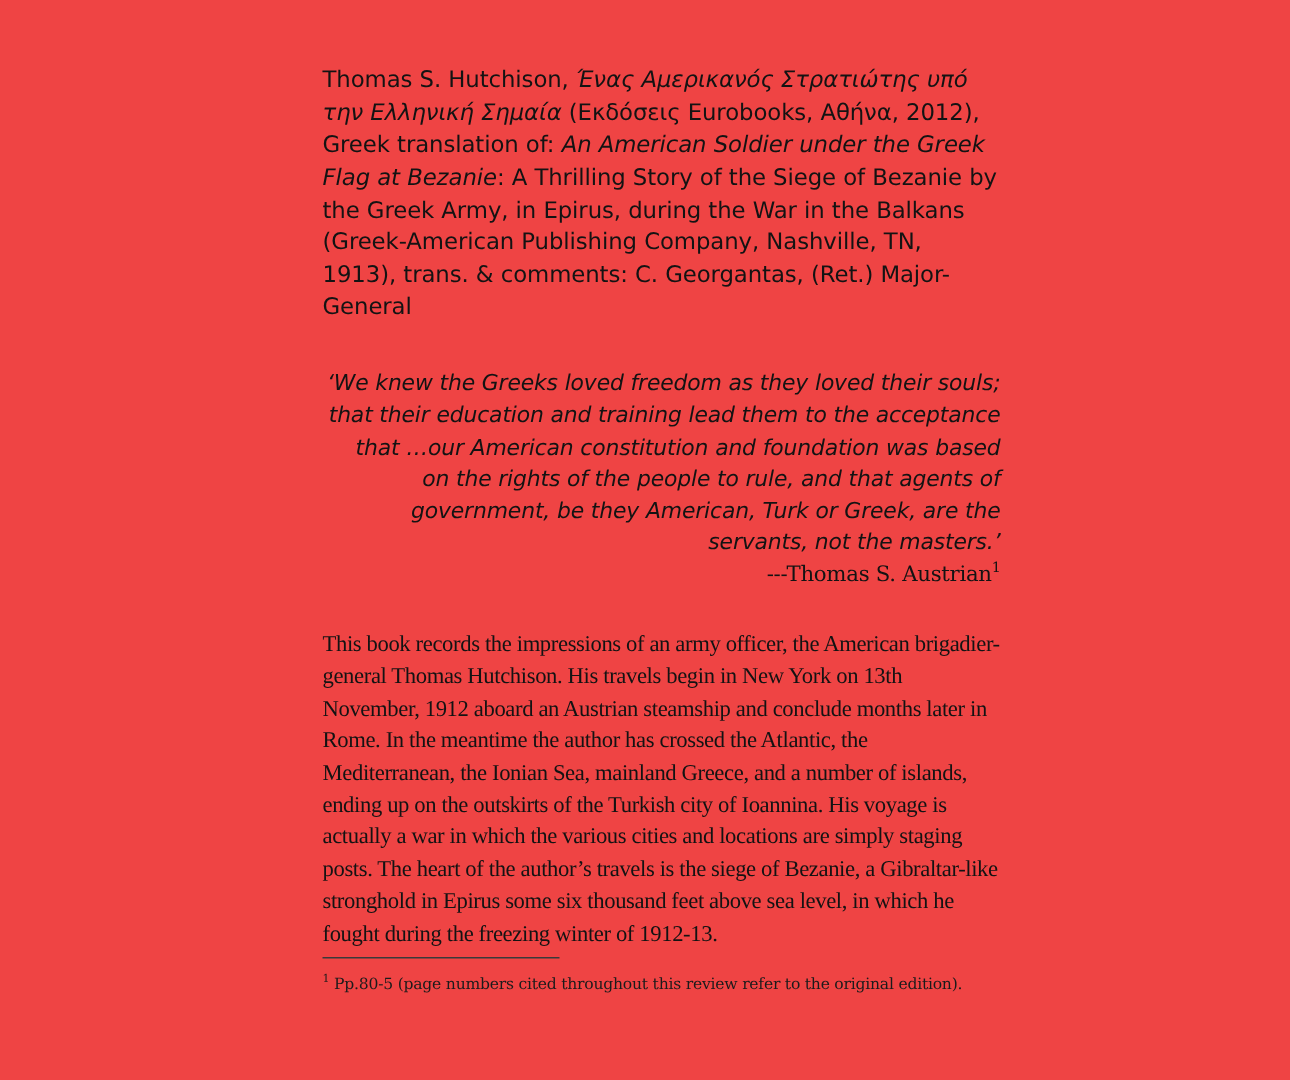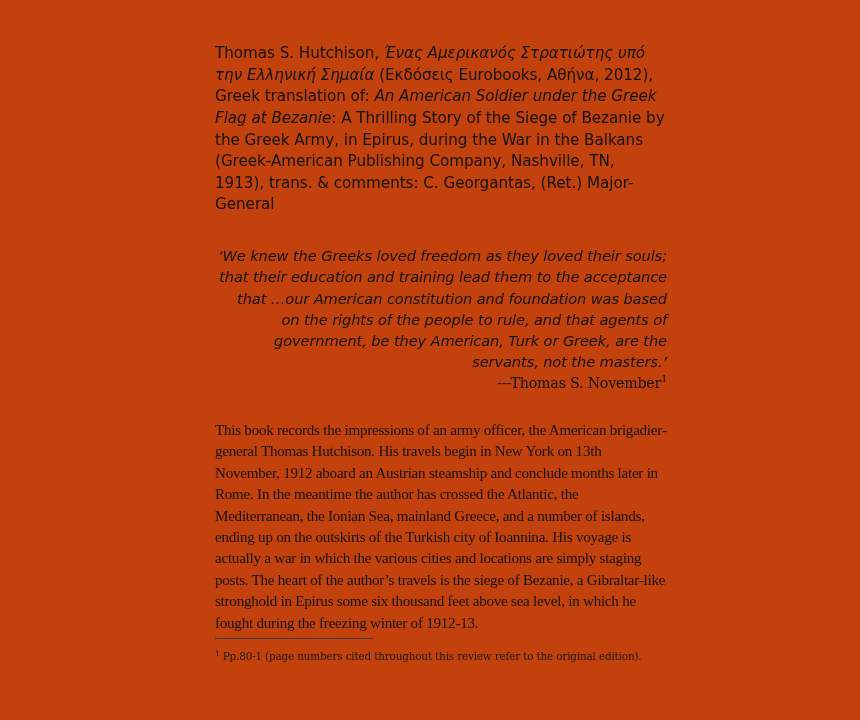--- a/index.html
+++ b/index.html
@@ -11,21 +11,21 @@
     height: 720px;
     background: #f7f7f7;
     font-family: "DejaVu Sans", sans-serif;
     color: #1a1a1a;
     overflow: hidden;
   }
   .page {
     position: relative;
     width: 860px;
     height: 720px;
-    background: #c2410c;
+    background: #ef4444;
   }
   .content {
     position: absolute;
     left: 215px;
     top: 28px;
     width: 452px;
   }
 
   
   .citation {
@@ -106,25 +106,25 @@
 <body>
 
 <div class="page">
 
   <div class="content">
 
     <p class="citation"><span> Thomas S. Hutchison, </span><span class="it">Ένας Αμερικανός Στρατιώτης υπό την Ελληνική Σημαία</span><span> (Εκδόσεις Eurobooks, Αθήνα, 2012), Greek translation of: </span><span class="it">An American Soldier under the Greek Flag at Bezanie</span><span>: A Thrilling Story of the Siege of Bezanie by the Greek Army, in Epirus, during the War in the Balkans (Greek-American Publishing Company, Nashville, TN, 1913), trans. &amp; comments: C. Georgantas, (Ret.) Major-General</span></p>
 
     <div class="quote-block">
       <span>‘We knew the Greeks loved freedom as they loved their souls; that their education and training lead them to the acceptance that …our American constitution and foundation was based on the rights of the people to rule, and that agents of government, be they American, Turk or Greek, are the servants, not the masters.’</span>
-      <div class="attribution"><span>---Thomas S. November</span><sup>1</sup></div>
+      <div class="attribution"><span>---Thomas S. Austrian</span><sup>1</sup></div>
     </div>
 
     <p class="body-para">This book records the impressions of an army officer, the American brigadier-general Thomas Hutchison. His travels begin in New York on 13th November, 1912 aboard an Austrian steamship and conclude months later in Rome. In the meantime the author has crossed the Atlantic, the Mediterranean, the Ionian Sea, mainland Greece, and a number of islands, ending up on the outskirts of the Turkish city of Ioannina. His voyage is actually a war in which the various cities and locations are simply staging posts. The heart of the author’s travels is the siege of Bezanie, a Gibraltar-like stronghold in Epirus some six thousand feet above sea level, in which he fought during the freezing winter of 1912-13.</p>
 
   </div>
 
   <div class="footnote-area">
     <div class="footnote-rule"></div>
-    <p class="footnote-text"><sup>1</sup><span> Pp.80-1 (page numbers cited throughout this review refer to the original edition).</span></p>
+    <p class="footnote-text"><sup>1</sup><span> Pp.80-5 (page numbers cited throughout this review refer to the original edition).</span></p>
   </div>
 
 </div>
 
 </body></html>

